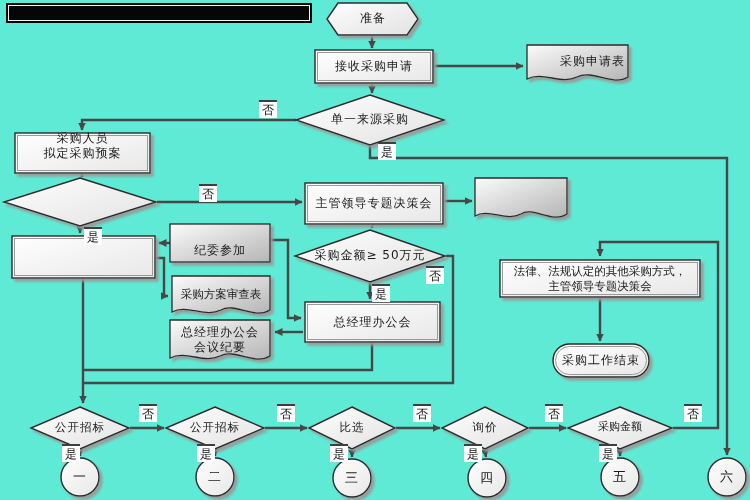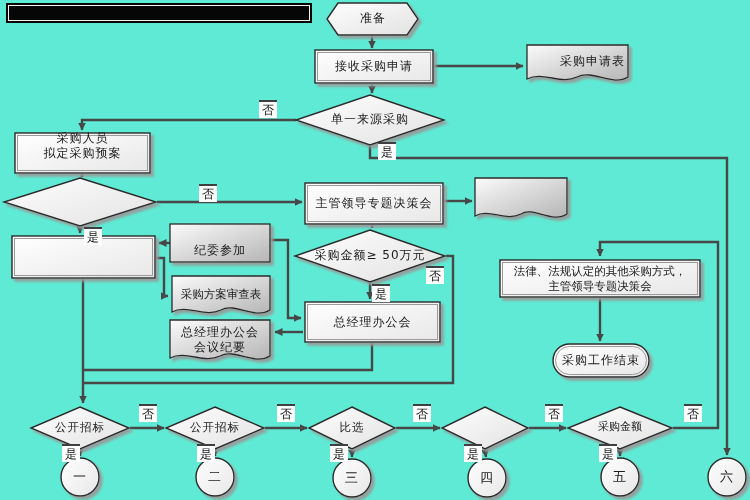--- a/index.html
+++ b/index.html
@@ -156,20 +156,21 @@
   <div class="t" style="left:295px;top:234px;width:150px;height:42px;">采购金额≥ 50万元</div>
   <div class="t" style="left:305px;top:302px;width:135px;height:40px;">总经理办公会</div>
   <div class="t f115" style="left:500px;top:260px;width:200px;height:37px;letter-spacing:0;">
     <span>法律、法规认定的其他采购方式，</span>
     <span>主管领导专题决策会</span>
   </div>
   <div class="t" style="left:553px;top:344px;width:96px;height:33px;">采购工作结束</div>
   <div class="t f115" style="left:31px;top:407px;width:98px;height:40px;">公开招标</div>
   <div class="t f115" style="left:166px;top:407px;width:98px;height:40px;">公开招标</div>
   <div class="t f115" style="left:309px;top:407px;width:86px;height:40px;">比选</div>
+  <div class="t f115" style="left:442px;top:407px;width:86px;height:40px;">询价</div>
   <div class="t f11" style="left:568px;top:407px;width:104px;height:40px;letter-spacing:0;">采购金额</div>
   <div class="t f13" style="left:61px;top:459px;width:38px;height:36px;">一</div>
   <div class="t f13" style="left:196px;top:459px;width:38px;height:36px;">二</div>
   <div class="t f13" style="left:333px;top:460px;width:38px;height:36px;">三</div>
   <div class="t f13" style="left:468px;top:460px;width:38px;height:36px;">四</div>
   <div class="t f13" style="left:601px;top:459px;width:38px;height:36px;">五</div>
   <div class="t f13" style="left:708px;top:459px;width:38px;height:36px;">六</div>
 
   <div class="sl" style="left:259px;top:100px;">否</div>
   <div class="sl" style="left:378px;top:142px;">是</div>

